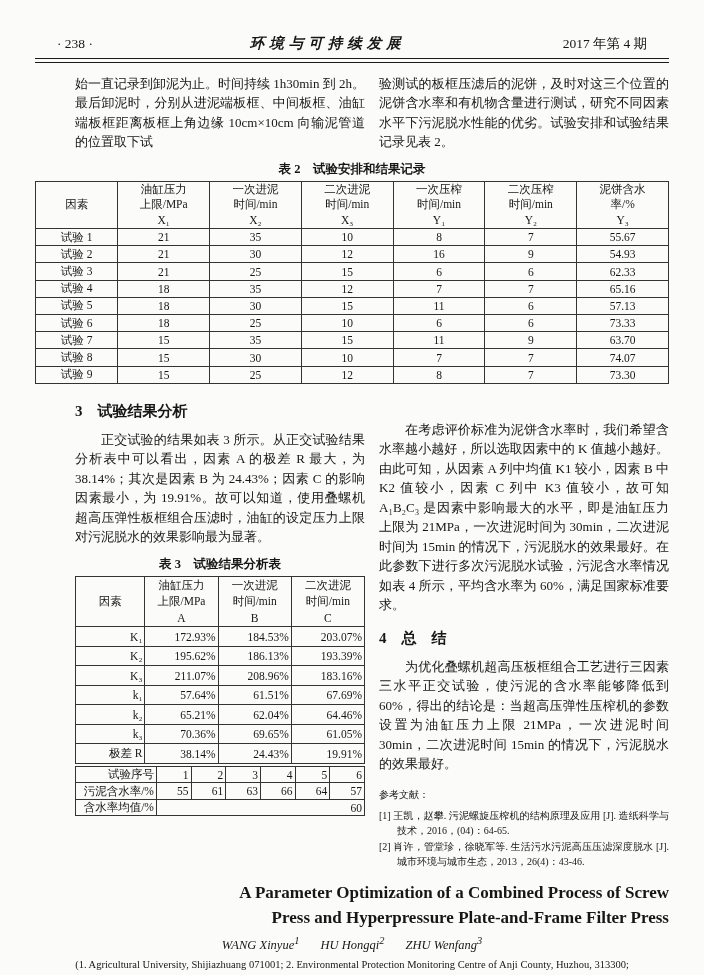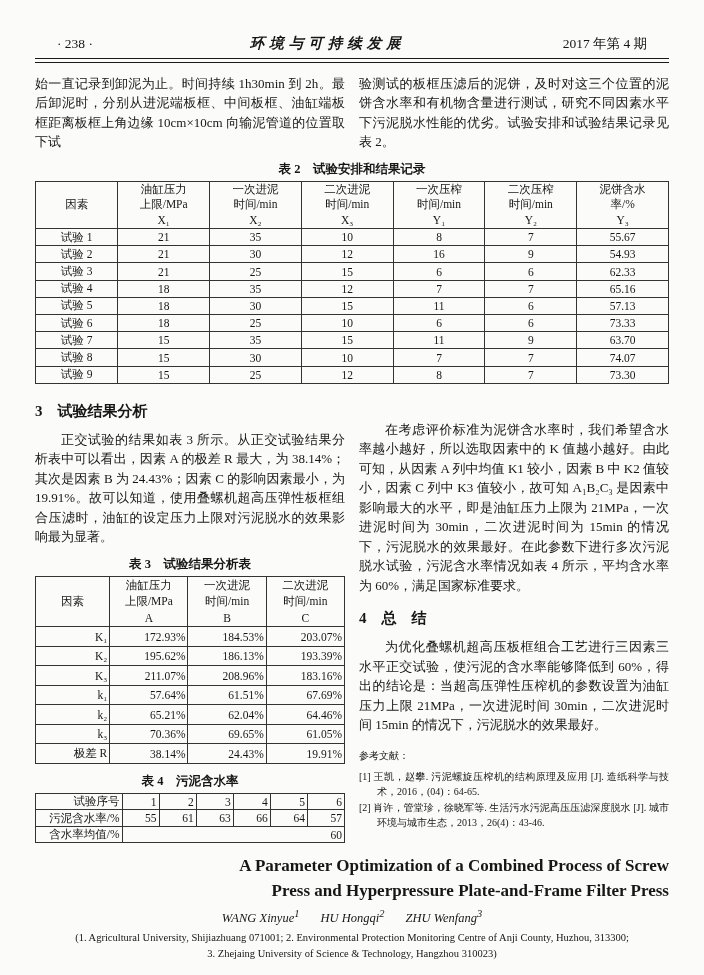--- a/index.html
+++ b/index.html
@@ -10,21 +10,21 @@
   }
   .page{box-sizing:border-box;width:704px;height:975px;padding:34px 35px 0 35px;border-radius:31px;}
 
   
   .header{display:flex;justify-content:space-between;align-items:baseline;
     font-size:13.5px;padding:0 22px 5px 22px;}
   .jtitle{font-weight:bold;font-style:italic;font-size:14.5px;letter-spacing:5px;}
   .rule{border-top:1.6px solid #1a1a1a;border-bottom:1.6px solid #1a1a1a;height:2.6px;}
 
   
-  .twocol{display:flex;gap:14px;}
+  .twocol{display:flex;gap:14px;margin-left:40px;}
   .col{flex:1;min-width:0;}
   p{margin:0;font-size:13px;line-height:19.5px;text-align:justify;}
   .indent{text-indent:2em;}
   .intro{margin-top:11px;}
 
   
   .tcap{text-align:center;font-weight:bold;font-size:12.5px;margin:9px 0 3px 0;}
   table{width:100%;border-collapse:collapse;table-layout:fixed;}
   .tbl{border-top:1.6px solid #1a1a1a;border-bottom:1.6px solid #1a1a1a;}
   .tbl th,.tbl td{border:0.8px solid #333;text-align:center;font-weight:normal;
@@ -277,21 +277,20 @@
             </tr>
             <tr>
               <td>极差 R</td>
               <td>38.14%</td>
               <td>24.43%</td>
               <td>19.91%</td>
             </tr>
           </tbody>
       </table>
 
-      <div class="tcap">表 4　污泥含水率</div>
       <table class="tbl t4">
         <colgroup>
           <col style="width:28%">
             <col style="width:12%">
             <col style="width:12%">
             <col style="width:12%">
           <col style="width:12%">
             <col style="width:12%">
             <col style="width:12%">
         </colgroup>

